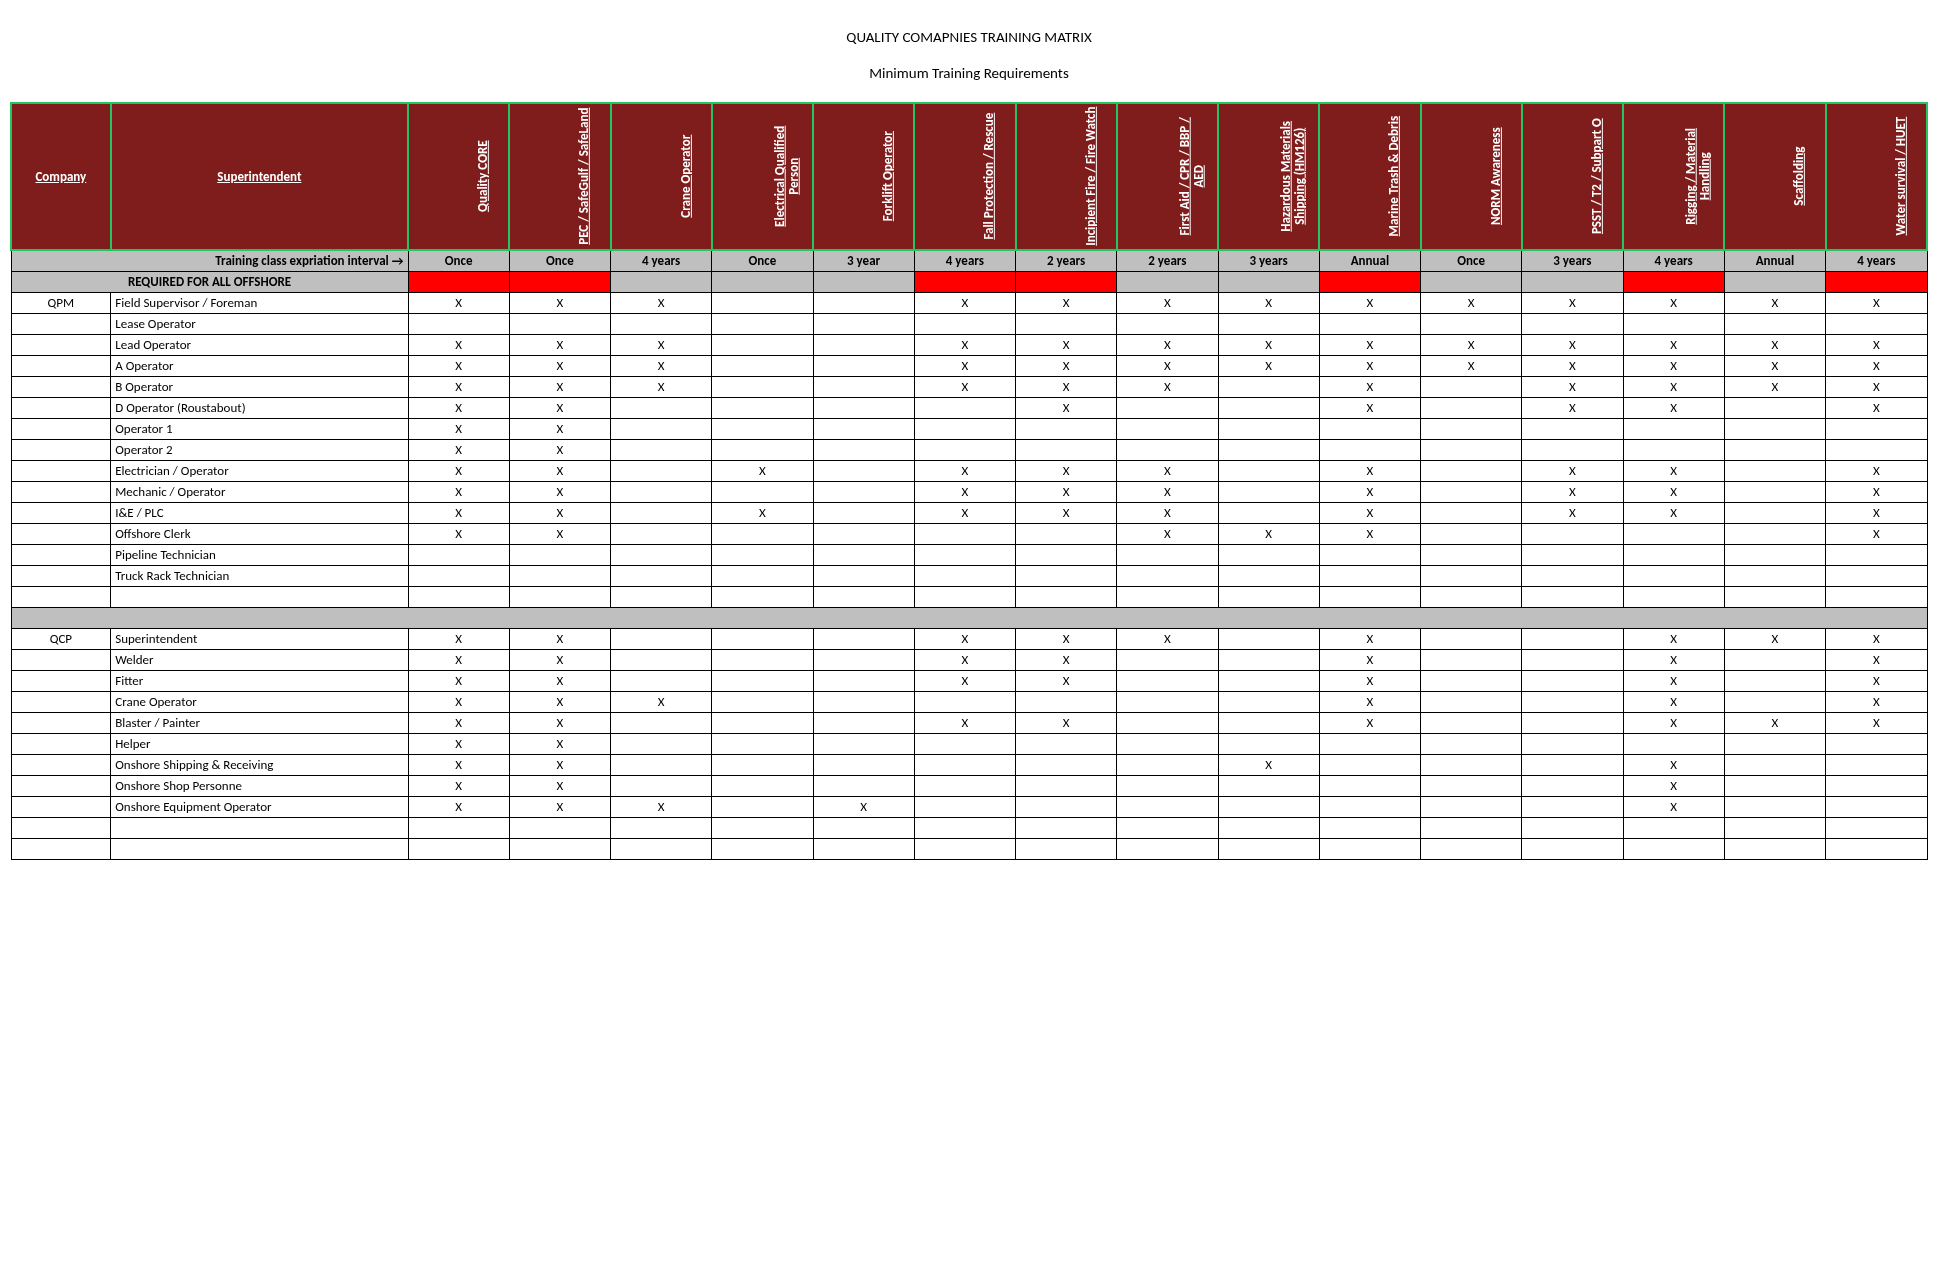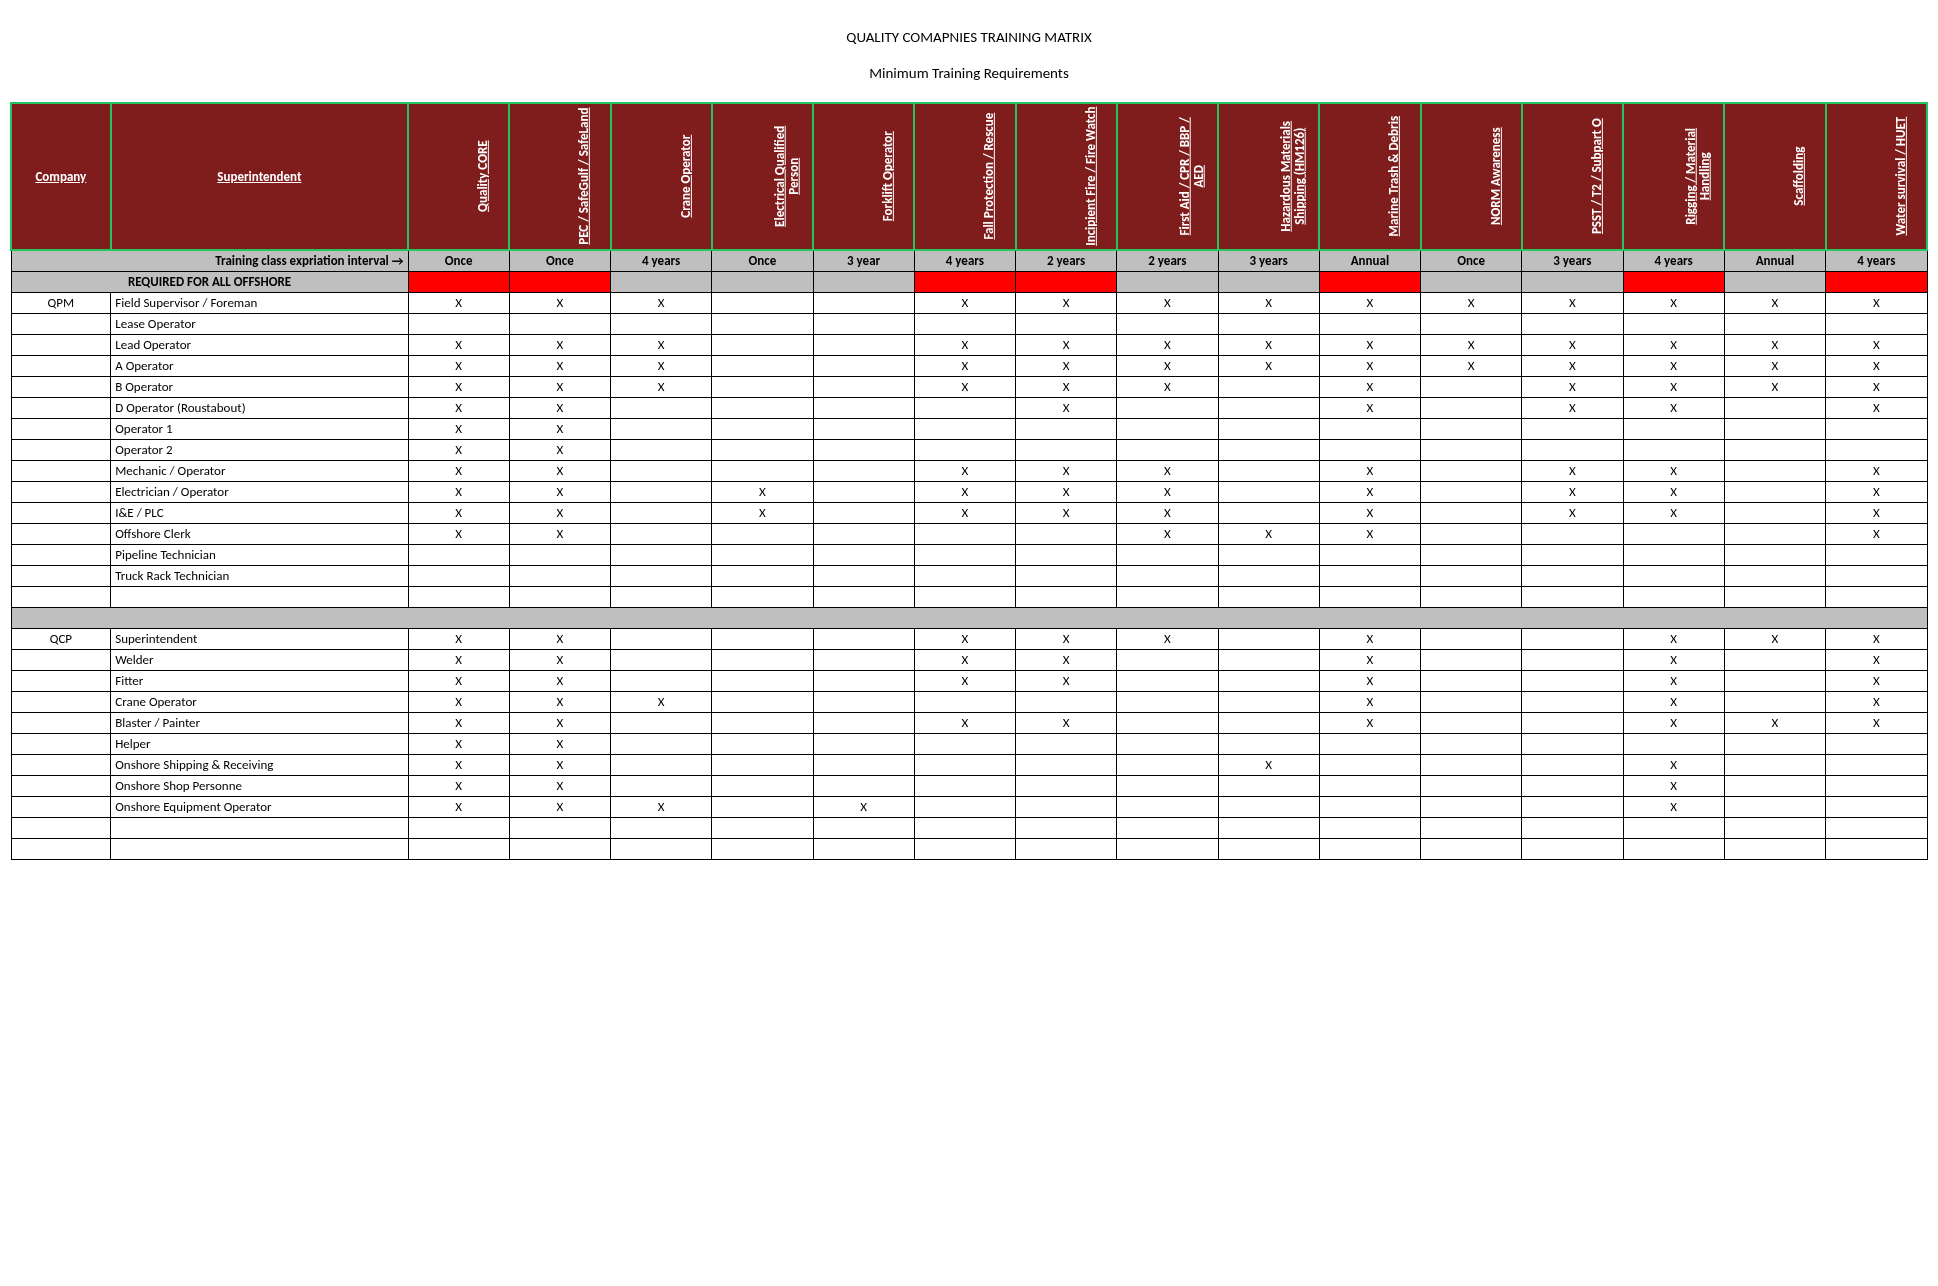--- a/index.html
+++ b/index.html
@@ -344,44 +344,44 @@
         <td class="center"></td>
         <td class="center"></td>
         <td class="center"></td>
         <td class="center"></td>
         <td class="center"></td>
         <td class="center"></td>
         <td class="center"></td>
       </tr>
       <tr>
         <td class="company-cell left"></td>
+        <td class="left">Electrician / Operator</td>
+        <td class="center">X</td>
+        <td class="center">X</td>
+        <td class="center"></td>
+        <td class="center">X</td>
+        <td class="center"></td>
+        <td class="center">X</td>
+        <td class="center">X</td>
+        <td class="center">X</td>
+        <td class="center"></td>
+        <td class="center">X</td>
+        <td class="center"></td>
+        <td class="center">X</td>
+        <td class="center">X</td>
+        <td class="center"></td>
+        <td class="center">X</td>
+      </tr>
+      <tr>
+        <td class="company-cell left"></td>
         <td class="left">Mechanic / Operator</td>
         <td class="center">X</td>
         <td class="center">X</td>
         <td class="center"></td>
         <td class="center"></td>
-        <td class="center"></td>
-        <td class="center">X</td>
-        <td class="center">X</td>
-        <td class="center">X</td>
-        <td class="center"></td>
-        <td class="center">X</td>
-        <td class="center"></td>
-        <td class="center">X</td>
-        <td class="center">X</td>
-        <td class="center"></td>
-        <td class="center">X</td>
-      </tr>
-      <tr>
-        <td class="company-cell left"></td>
-        <td class="left">Electrician / Operator</td>
-        <td class="center">X</td>
-        <td class="center">X</td>
-        <td class="center"></td>
-        <td class="center">X</td>
         <td class="center"></td>
         <td class="center">X</td>
         <td class="center">X</td>
         <td class="center">X</td>
         <td class="center"></td>
         <td class="center">X</td>
         <td class="center"></td>
         <td class="center">X</td>
         <td class="center">X</td>
         <td class="center"></td>

